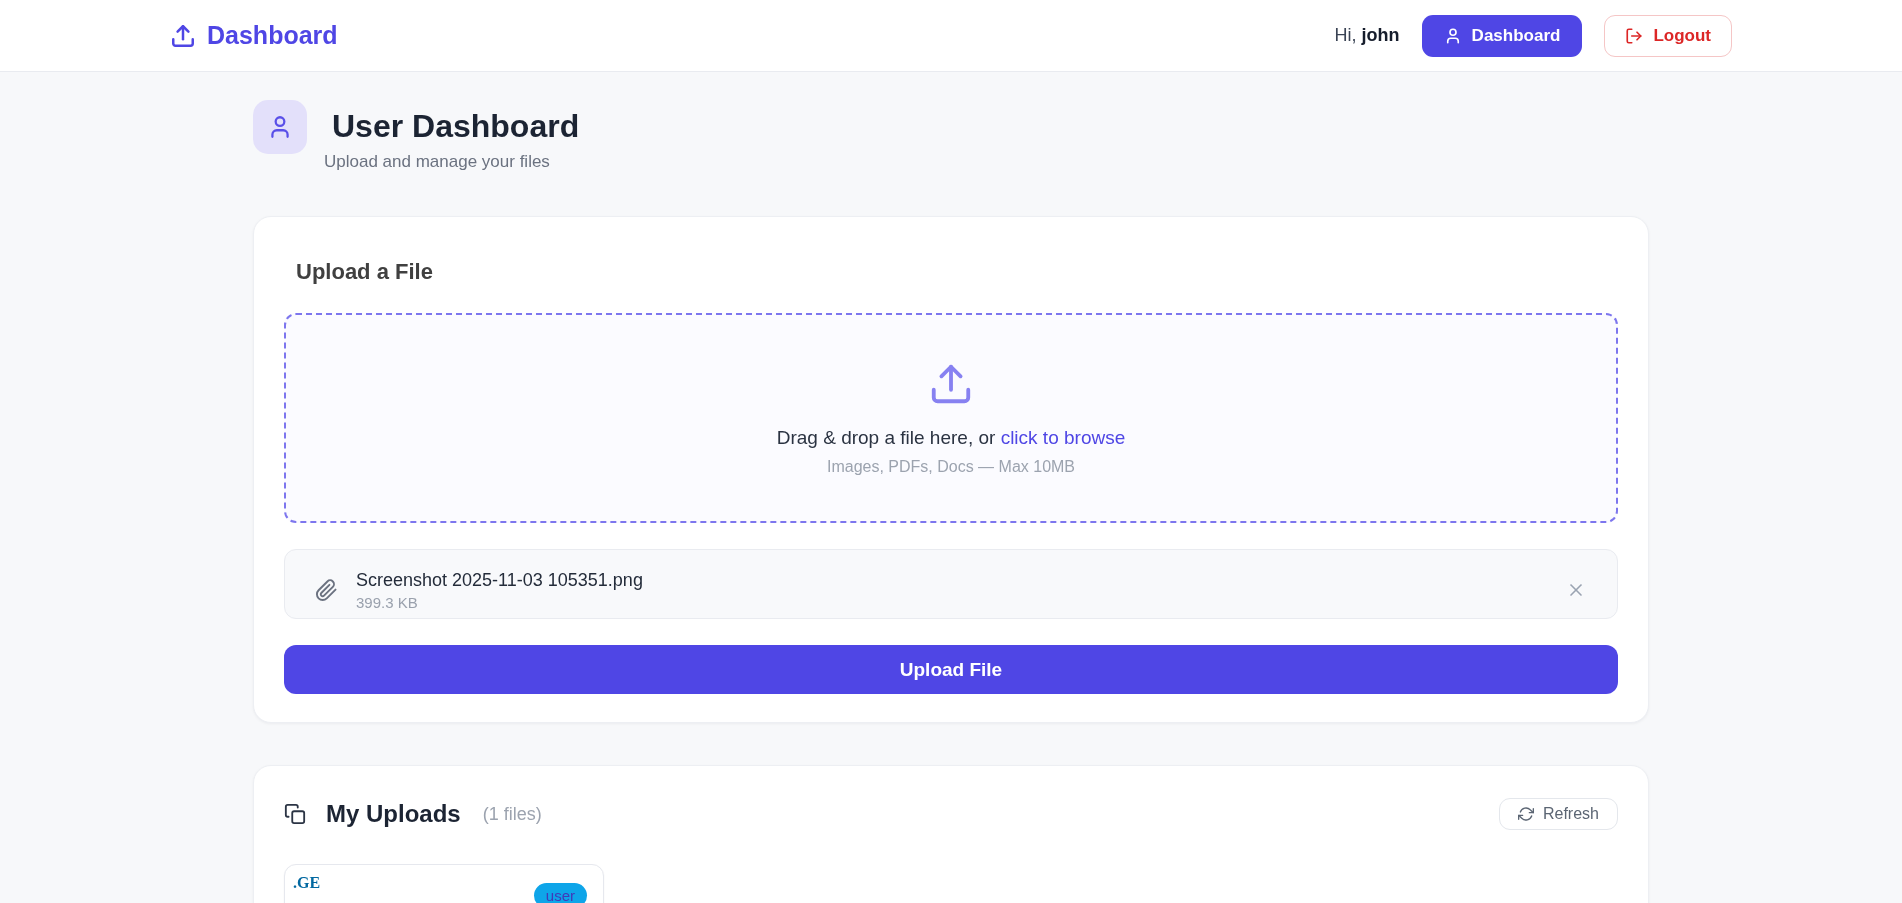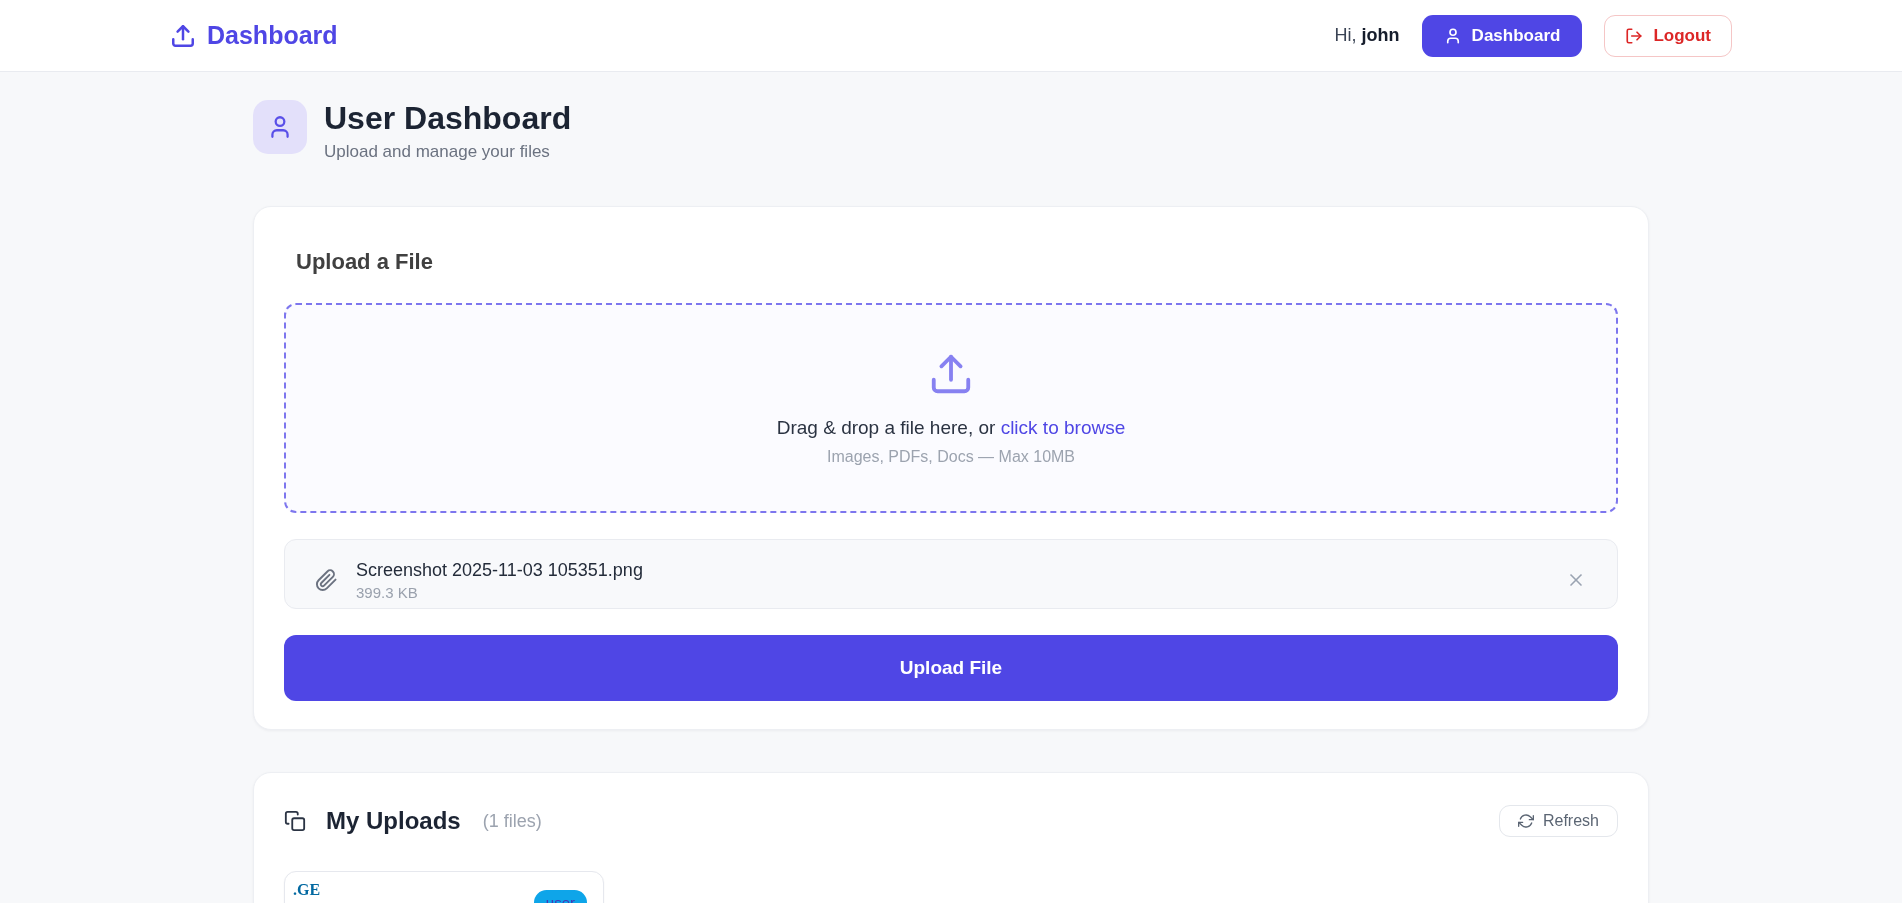--- a/index.html
+++ b/index.html
@@ -37,21 +37,21 @@
 
   
   main { width: 1396px; margin: 0 auto; padding-top: 28px; }
 
   .page-head { display: flex; align-items: flex-start; gap: 17px; }
   .avatar-box {
     width: 54px; height: 54px; border-radius: 15px; background: #e3e0fa;
     color: #5a50e8; display: flex; align-items: center; justify-content: center;
   }
   .avatar-box svg { width: 26px; height: 26px; }
-  .page-head h1 { margin: 0; font-size: 32px; line-height: 36px; font-weight: 700; color: #1c2433; }
+  .page-head h1 { margin: 8px; font-size: 32px; line-height: 36px; font-weight: 700; color: #1c2433; }
   .page-subtitle { font-size: 17px; color: #6b7280; margin-top: 6px; }
 
   .card {
     background: #ffffff; border: 1px solid #edeff3; border-radius: 18px;
     box-shadow: 0 1px 3px rgba(20,25,40,0.05);
   }
 
   
   .upload-card { margin-top: 44px; padding: 30px 30px 28px; }
   .upload-card h2 { margin: 12px; font-size: 22px; font-weight: 700; color: #404040; }
@@ -77,21 +77,21 @@
   .file-name { font-size: 18px; color: #242c3a; font-weight: 500; }
   .file-size { font-size: 15px; color: #9aa1ad; margin-top: 3px; }
   .file-remove {
     margin-left: auto; background: none; border: none; cursor: pointer;
     color: #9aa3b2; width: 30px; height: 30px;
     display: flex; align-items: center; justify-content: center; padding: 0;
   }
   .file-remove svg { width: 20px; height: 20px; }
 
   .upload-btn {
-    margin-top: 26px; width: 100%; height: 66px;
+    margin-top: 26px; width: 100%; height: 49px;
     background: #4f46e5; color: #ffffff; border: none; border-radius: 12px;
     font-size: 19px; font-weight: 700; cursor: pointer; font-family: inherit;
   }
 
   
   .uploads-card { margin-top: 42px; padding: 26px 30px 30px; min-height: 320px; }
   .uploads-head { display: flex; align-items: center; justify-content: space-between; }
   .uploads-title-group { display: flex; align-items: center; gap: 12px; }
   .uploads-title-group svg { width: 22px; height: 22px; color: #2b3444; }
   .uploads-title-group h2 { margin: 8px; font-size: 24px; font-weight: 700; color: #1c2433; }

